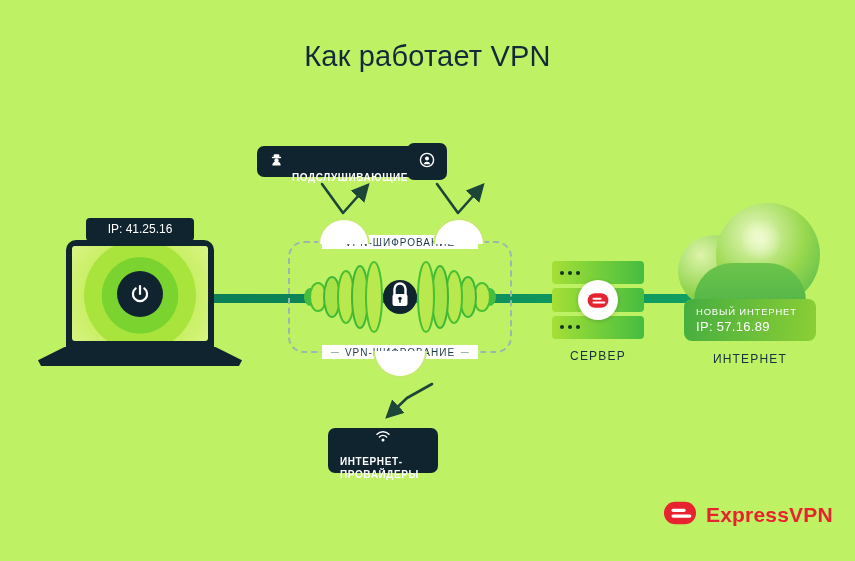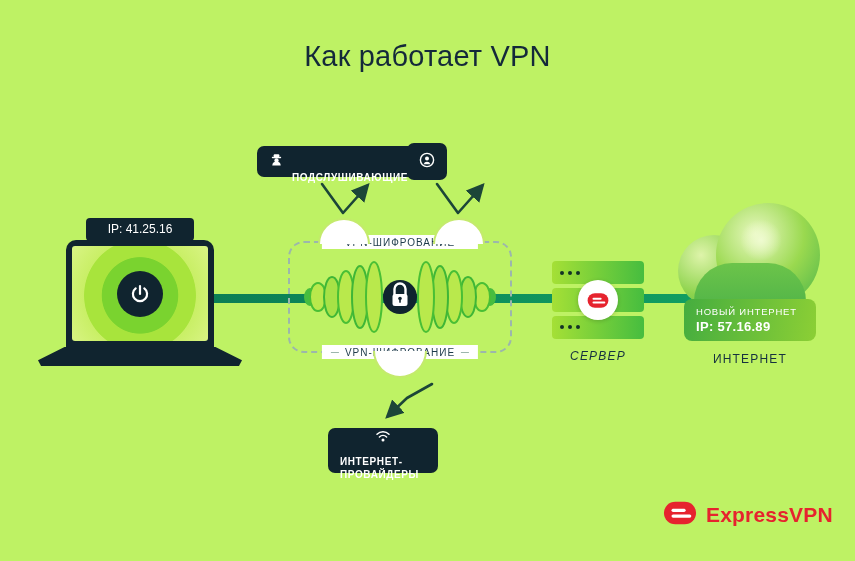--- a/index.html
+++ b/index.html
@@ -85,40 +85,40 @@
   }
   .dot { width:4px; height:4px; border-radius:50%; background:#123326; }
   .server-hub {
     position:absolute; left:50%; top:50%; transform:translate(-50%,-50%);
     width:40px; height:40px; background:#fff; border-radius:50%;
     box-shadow:0 1px 4px rgba(0,0,0,.18); display:flex; align-items:center; justify-content:center;
   }
   .server-label, .internet-label {
     position:absolute; text-align:center; font-size:12px; letter-spacing:1.2px; color:#16323f;
   }
-  .server-label { left:552px; top:349px; width:92px;font-style:italic; }
+  .server-label { left:552px; top:349px; width:92px; }
   
   .cloud { position:absolute; left:676px; top:201px; width:148px; height:142px; z-index:3; }
   .blob { position:absolute; border-radius:50%; }
   .blob1 { left:2px; top:34px; width:72px; height:72px;
     background:radial-gradient(circle at 32% 28%, #def4aa 0%, #8fd44e 55%, #4db449 100%); }
   .blob2 { left:40px; top:2px; width:104px; height:104px;
     background:radial-gradient(circle at 38% 30%, #e8f8c0 0%, #9ad94f 50%, #47b24a 100%); }
   .blob3 { left:18px; top:62px; width:112px; height:76px; border-radius:40px;
     background:linear-gradient(180deg,#6cc44a,#3faa47); }
   .blob4 { left:64px; top:18px; width:42px; height:42px;
     background:radial-gradient(circle, rgba(240,251,210,.95) 0%, rgba(240,251,210,0) 70%); }
   .newip-badge {
     position:absolute; left:684px; top:299px; width:132px; height:42px; z-index:5;
     border-radius:8px; background:linear-gradient(100deg,#45ad3f,#8ccf35);
     color:#fff; display:flex; flex-direction:column; justify-content:center;
     padding:0 12px; box-sizing:border-box; gap:2px;
   }
   .newip-line1 { font-size:9.5px; letter-spacing:.8px; }
-  .newip-line2 { font-size:13px; font-weight:700; letter-spacing:.3px; }
+  .newip-line2 { font-size:13px; font-weight:400; letter-spacing:.3px; }
   .internet-label { left:676px; top:352px; width:148px; }
   
   .brand { position:absolute; left:663px; top:500px; display:flex; align-items:center; gap:9px; z-index:5; }
   .brand-name { font-size:21px; font-weight:700; color:#e6232e; letter-spacing:.2px; }
 </style>
 </head>
 <body>
 
 <div class="stage">
 

